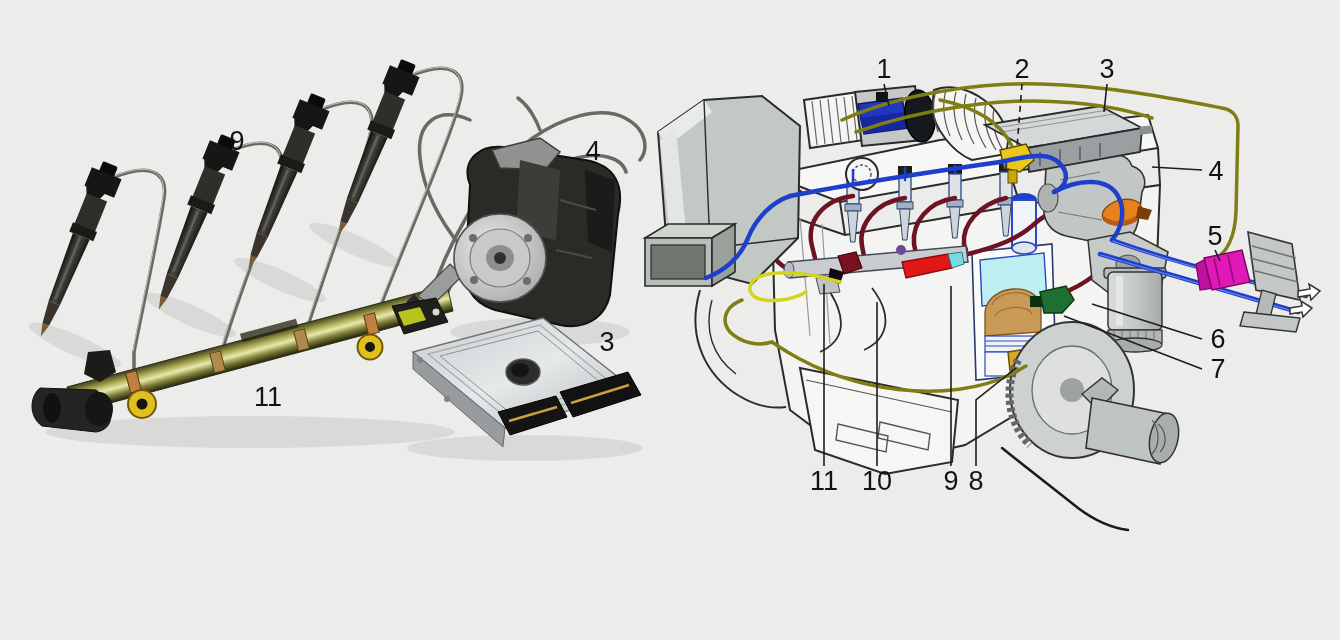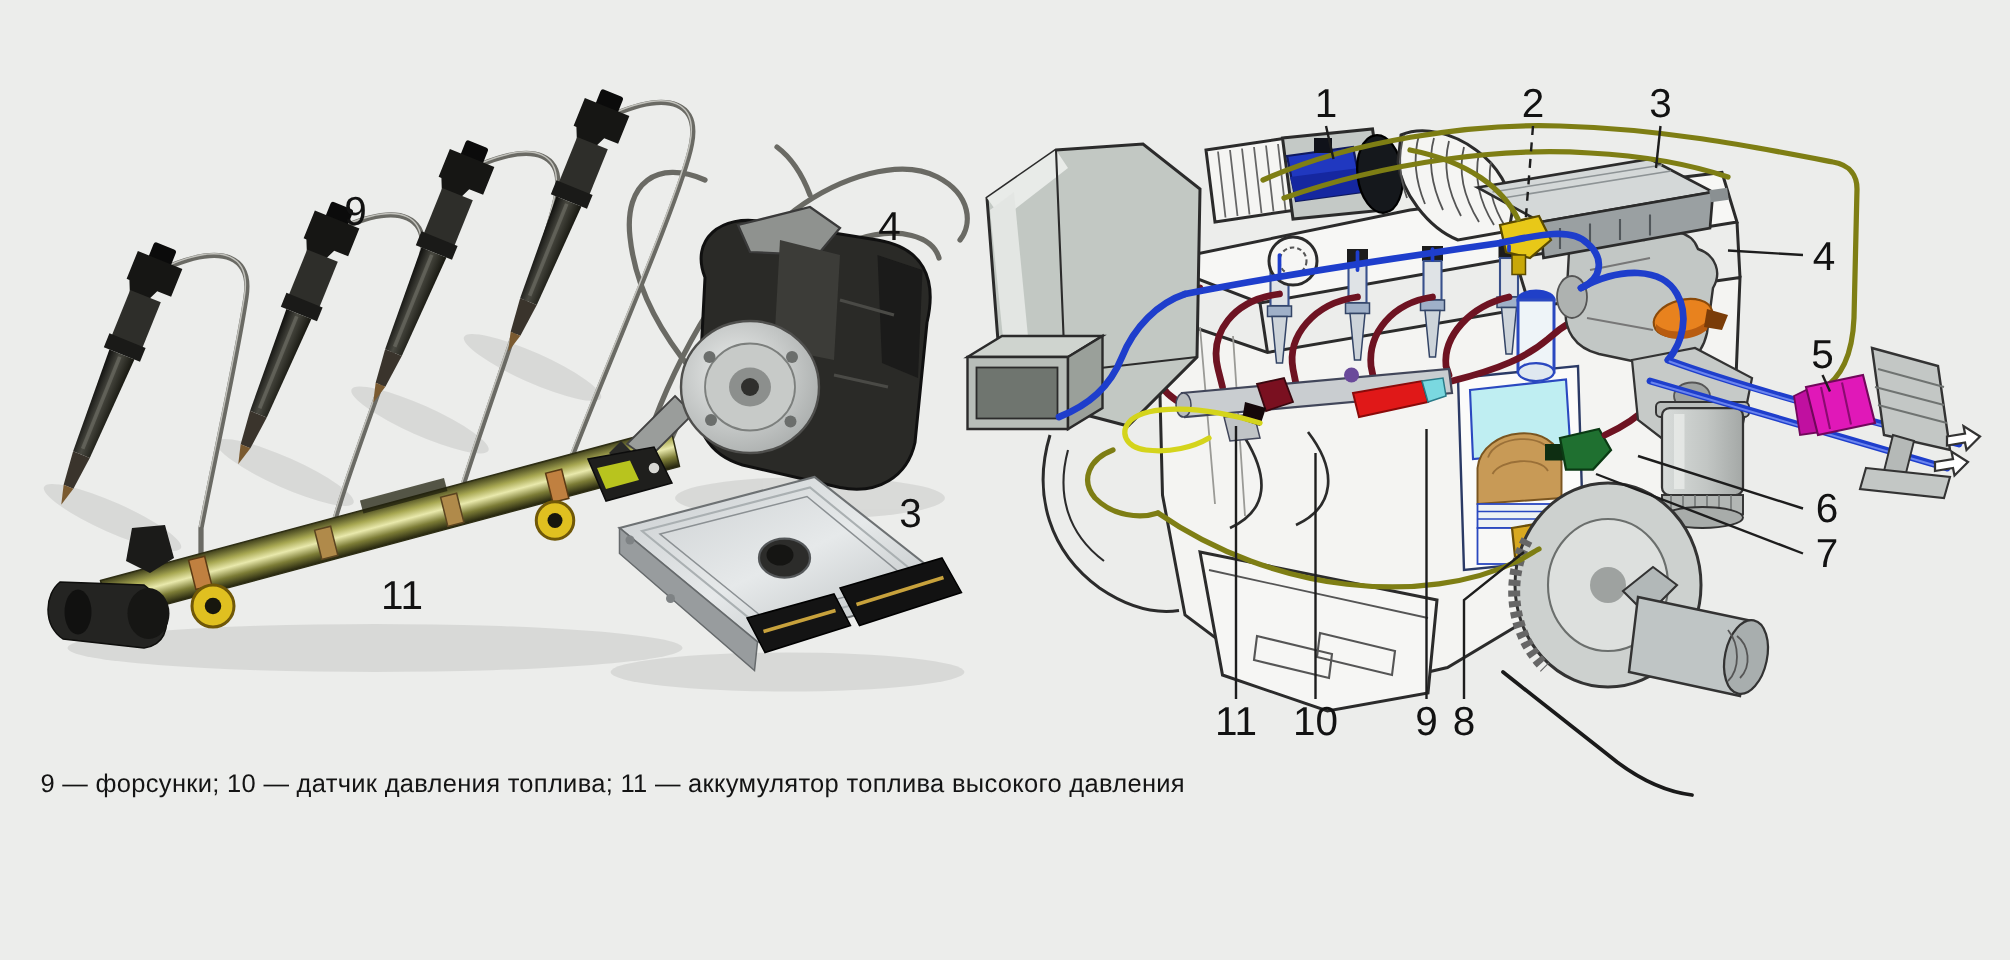--- a/index.html
+++ b/index.html
@@ -450,16 +450,15 @@
       <text class="callout-num" x="1218" y="378" text-anchor="middle">7</text>
       <text class="callout-num" x="976" y="490" text-anchor="middle">8</text>
       <text class="callout-num" x="951" y="490" text-anchor="middle">9</text>
       <text class="callout-num" x="877" y="490" text-anchor="middle">10</text>
       <text class="callout-num" x="824" y="490" text-anchor="middle">11</text>
     </g>
   </g>
 </svg>
 
   <div class="caption">
-    <div>9 — форсунки; 10 — датчик давления топлива; 11 — аккумулятор топлива высокого давления</div>
   </div>
 
 </div>
 
 </body></html>

